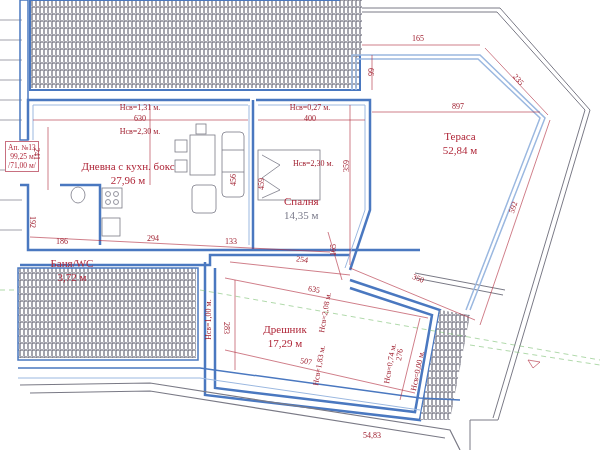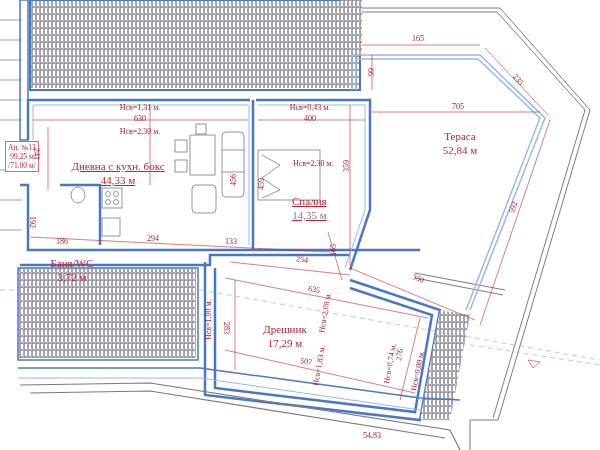--- a/index.html
+++ b/index.html
@@ -151,29 +151,29 @@
 
 <div class="lbl apt-box" style="left:5px; top:141px;">
   <div>Ап. №13</div>
   <div>99,25 м</div>
   <div>/71,00 м/</div>
 </div>
 
 <div class="lbl c dim" style="left:140px; top:104px;">Нсв=1,31 м.</div>
 <div class="lbl c dim" style="left:140px; top:115px;">630</div>
 <div class="lbl c dim" style="left:140px; top:128px;">Нсв=2,30 м.</div>
-<div class="lbl c room-name" style="left:118px; top:160px;text-decoration:underline;">
+<div class="lbl c room-name" style="left:128px; top:160px;">
   <div>Дневна с кухн. бокс</div>
-  <div>44,33 м</div>
-</div>
-
-<div class="lbl c dim" style="left:310px; top:104px;">Нсв=0,43 м.</div>
+  <div>27,96 м</div>
+</div>
+
+<div class="lbl c dim" style="left:310px; top:104px;">Нсв=0,27 м.</div>
 <div class="lbl c dim" style="left:310px; top:115px;">400</div>
 <div class="lbl dim" style="left:293px; top:160px;">Нсв=2,30 м.</div>
-<div class="lbl room-name" style="left:292px; top:195px; text-align:right;text-decoration:underline;">
+<div class="lbl room-name" style="left:284px; top:195px; text-align:center;">
   <div>Спалня</div>
   <div class="gray">14,35 м</div>
 </div>
 
 <div class="lbl c room-name" style="left:72px; top:213px;margin-top:44px;">
   <div>Баня/WC</div>
   <div>3,72 м</div>
 </div>
 
 <div class="lbl c room-name" style="left:460px; top:130px;">
@@ -182,21 +182,21 @@
 </div>
 
 <div class="lbl c room-name" style="left:285px; top:323px;">
   <div>Дрешник</div>
   <div>17,29 м</div>
 </div>
 
 <div class="lbl dim" style="left:412px; top:35px;">165</div>
 <div class="lbl dim" style="left:368px; top:76px; transform:rotate(-90deg); transform-origin:left top;">99</div>
 <div class="lbl dim" style="left:512px; top:76px; transform:rotate(50deg);">235</div>
-<div class="lbl dim" style="left:452px; top:103px;">705</div>
+<div class="lbl dim" style="left:452px; top:103px;">897</div>
 <div class="lbl dim" style="left:508px; top:212px; transform:rotate(-72deg); transform-origin:left top;">592</div>
 <div class="lbl dim" style="left:412px; top:275px; transform:rotate(22deg);">350</div>
 <div class="lbl dim" style="left:40px; top:148px; transform:rotate(90deg); transform-origin:left top;">241</div>
 <div class="lbl dim" style="left:230px; top:186px; transform:rotate(-90deg); transform-origin:left top;">456</div>
 <div class="lbl dim" style="left:258px; top:190px; transform:rotate(-90deg); transform-origin:left top;">459</div>
 <div class="lbl dim" style="left:343px; top:172px; transform:rotate(-90deg); transform-origin:left top;">359</div>
 <div class="lbl dim" style="left:36px; top:216px; transform:rotate(90deg); transform-origin:left top;">192</div>
 <div class="lbl dim" style="left:56px; top:238px;">186</div>
 <div class="lbl dim" style="left:147px; top:235px;">294</div>
 <div class="lbl dim" style="left:225px; top:238px;">133</div>

